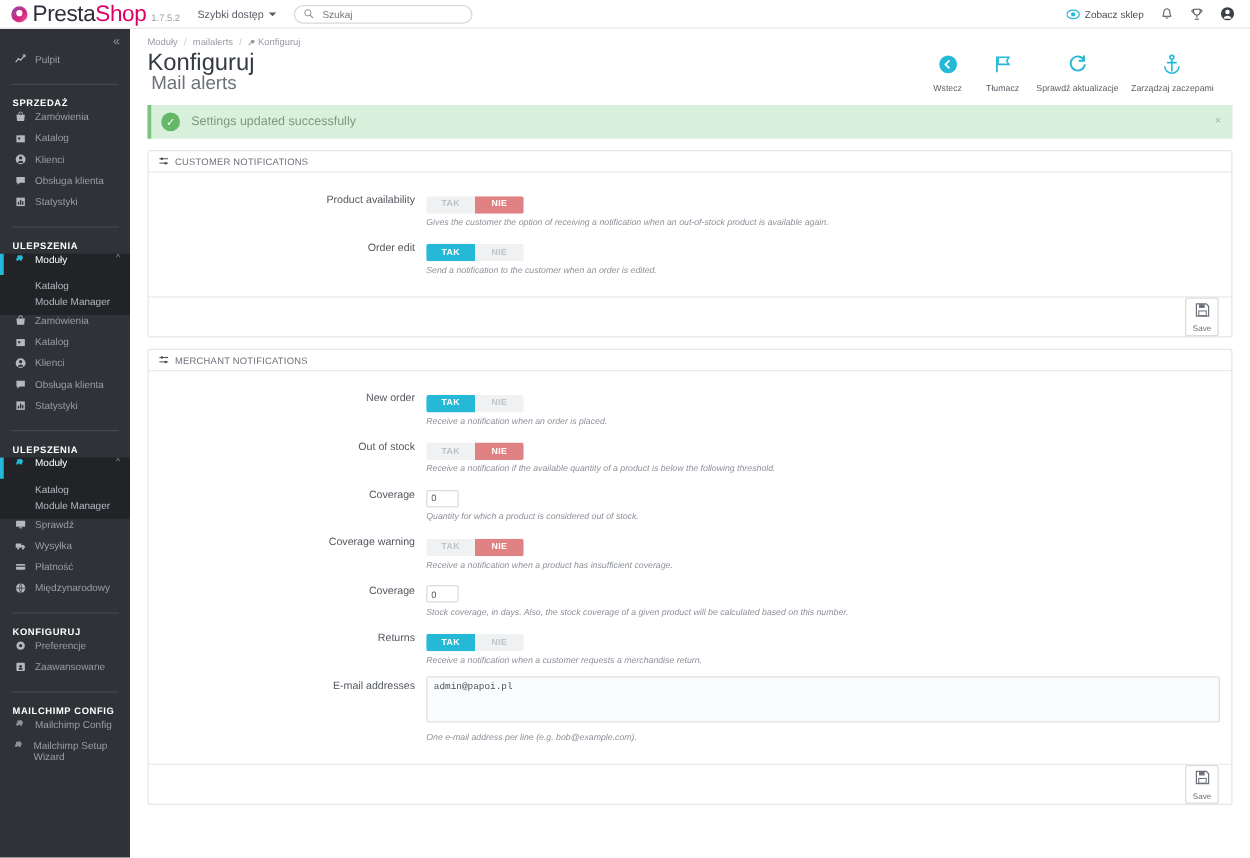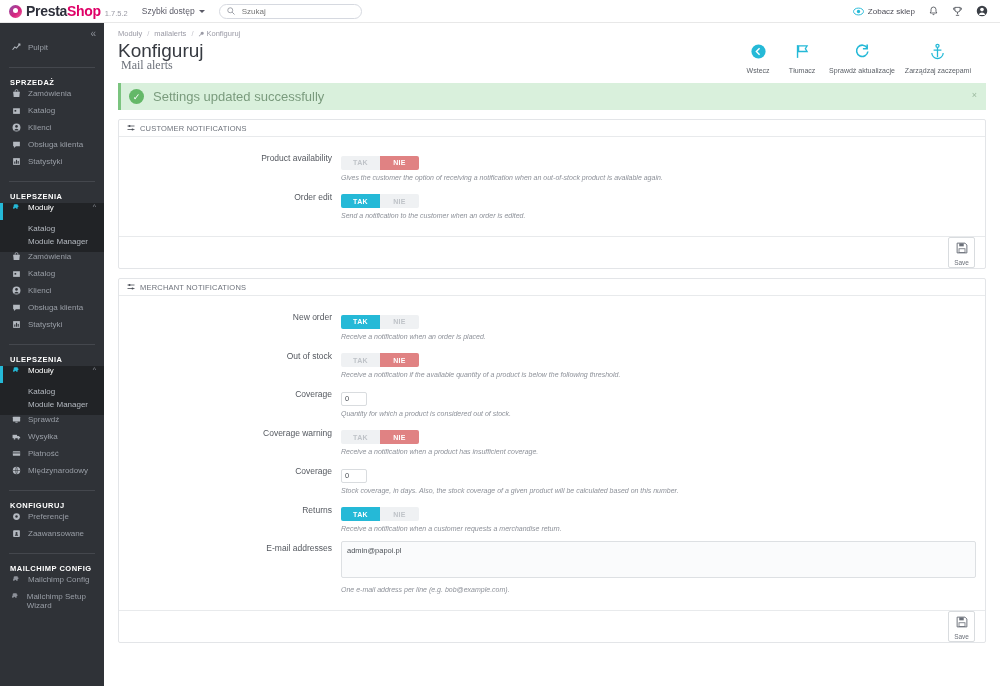--- a/index.html
+++ b/index.html
@@ -18,21 +18,21 @@
   .ps-logo { display: flex; align-items: baseline; margin-left: 9px; }
   .ps-logo-mark {
     width: 13px; height: 13px; border-radius: 50%;
     background: linear-gradient(135deg,#8a4fa8 0%,#d6247e 60%,#f25f9c 100%);
     position: relative; margin-right: 4px; align-self: center;
   }
   .ps-logo-mark::after {
     content:""; position:absolute; left:3.5px; top:3px;
     width:5px; height:5px; border-radius:50%; background:#fff;
   }
-  .ps-logo-text { font-size: 14px; font-weight: bold; letter-spacing: -0.3px; }
+  .ps-logo-text { font-size: 18px; font-weight: normal; letter-spacing: -0.3px; }
   .ps-presta { color: #2d2f3a; }
   .ps-shop { color: #df0067; }
   .ps-version { font-size: 7.5px; color: #9a9aa5; margin-left: 4px; }
 
   .quick-access {
     font-size: 8.5px; color: #5a5a66; margin-left: 14px;
     display: flex; align-items: center; cursor: pointer;
   }
   .caret-down {
     width: 0; height: 0; margin-left: 4px;
@@ -108,21 +108,21 @@
   }
   .breadcrumb {
     font-size: 7.5px; color: #9a9aa5; padding: 6px 0 0 14px;
     display: flex; align-items: center; gap: 5px;
   }
   .bc-sep { color: #c5c5cc; }
   .bc-current { color: #9a9aa5; display:flex; align-items:center; gap:2px; }
 
   .page-head { display: flex; align-items: flex-start; padding: 1px 14px 0 14px; }
   .page-title { font-size: 19px; color: #363a41; font-weight: normal; line-height: 23px; }
-  .page-sub { font-size: 12px; color: #6c717a; margin-top: -4px; padding-left: 3px; font-family: Liberation Serif, serif;}
+  .page-sub { font-size: 15px; color: #6c717a; margin-top: -4px; padding-left: 3px;}
 
   .toolbar { margin-left: auto; display: flex; gap: 0px; padding-right: 10px; padding-top: 4px;}
   .tb-btn {
     display: flex; flex-direction: column; align-items: center;
     cursor: pointer; color: #25b9d7; min-width: 44px; padding: 0 5px;
   }
   .tb-btn .tb-lbl { font-size: 7px; color: #5a5f66; margin-top: 3px; white-space: nowrap;}
 
   
   .alert {
@@ -130,21 +130,21 @@
     background: #d9f0dc; border-left: 3px solid #7bc47f;
     display: flex; align-items: center; padding: 0 8px;
     position: relative;
   }
   .alert-ico {
     width: 15px; height: 15px; border-radius: 50%;
     background: #64b868; color: #fff; font-size: 9px;
     display: flex; align-items: center; justify-content: center;
     flex: none; margin-right: 9px;
   }
-  .alert-txt { font-size: 13px; color: #7a9b7d; }
+  .alert-txt { font-size: 10px; color: #7a9b7d; }
   .alert-close {
     position: absolute; right: 9px; top: 8px;
     font-size: 9px; color: #9bb99e; cursor: pointer; line-height: 1;
   }
 
   
   .panel {
     margin: 9px 14px 0 14px; background: #fff;
     border: 1px solid #e3e5e8; border-radius: 2px;
   }
@@ -189,21 +189,21 @@
 
   .num-input {
     width: 26px; height: 14px; border: 1px solid #d9dcdf; border-radius: 2px;
     font-size: 7.5px; color: #4d5258; padding: 0 3px; outline: none;
     font-family: "Liberation Sans", sans-serif; background:#fff;
   }
   .textarea {
     width: 635px; height: 37px; border: 1px solid #dde0e3; border-radius: 2px;
     background: #fafbfc; font-size: 7.5px; color: #4d5258;
     padding: 3px 5px; outline: none; resize: none;
-    font-family: Liberation Sans, sans-serif; line-height: 11px;
+    font-family: Liberation Mono, monospace; line-height: 11px;
   }
 
   .footer-space { height: 22px; }
 </style>
 </head>
 <body>
 
 <div class="topbar">
   <div class="ps-logo">
     <div class="ps-logo-mark"></div>

